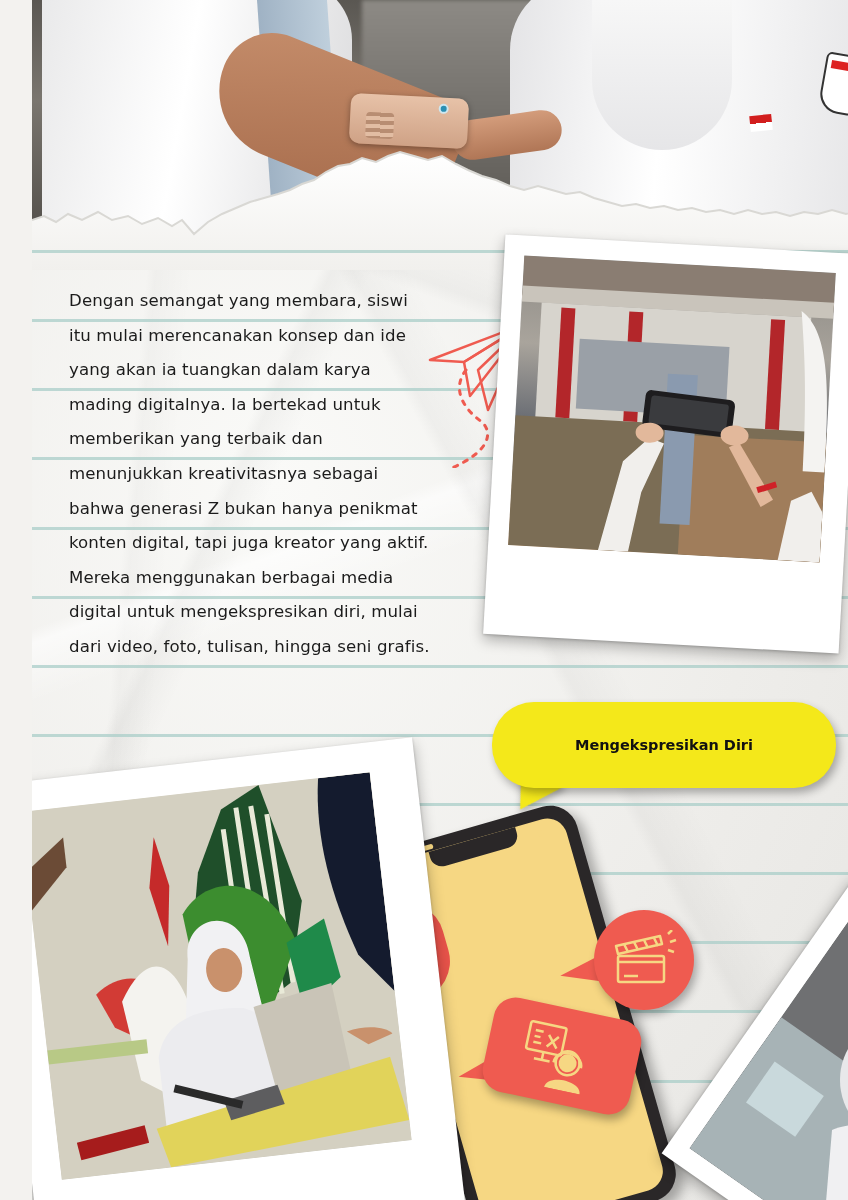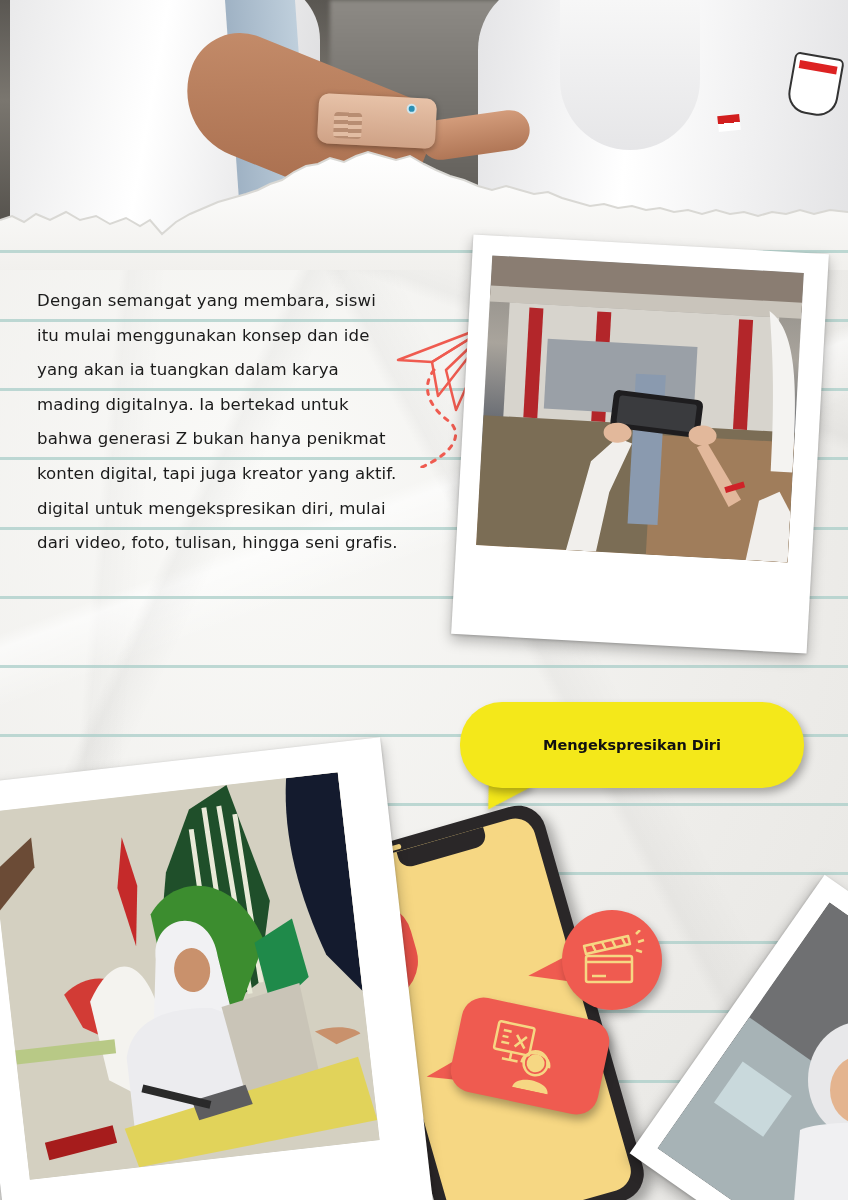--- a/index.html
+++ b/index.html
@@ -3,21 +3,21 @@
   <meta charset="utf-8">
   <style>
     * { margin: 0; padding: 0; box-sizing: border-box; }
     html, body { width: 848px; height: 1200px; overflow: hidden; }
     body {
       position: relative;
       font-family: "DejaVu Sans", sans-serif;
       background: #f3f2ef;
     }
     .page { position: absolute; inset: 0; overflow: hidden; background:
-      radial-gradient(ellipse at 30% 40%, #fafaf8 0%, #eeedea 60%, #e6e5e2 100%); }
+      radial-gradient(ellipse at 30% 40%, #fafaf8 0%, #eeedea 60%, #e6e5e2 100%); margin-left: 32px; }
 
     
     .crumple { position: absolute; inset: 0; pointer-events: none;
       background:
         linear-gradient(115deg, transparent 30%, rgba(0,0,0,0.035) 31%, transparent 34%),
         linear-gradient(62deg, transparent 55%, rgba(0,0,0,0.03) 56%, transparent 60%),
         linear-gradient(160deg, transparent 42%, rgba(255,255,255,0.6) 43%, transparent 47%),
         linear-gradient(20deg, transparent 70%, rgba(0,0,0,0.03) 71%, transparent 74%),
         linear-gradient(95deg, transparent 15%, rgba(0,0,0,0.025) 16%, transparent 20%);
     }
@@ -187,25 +187,28 @@
 
   <svg class="plane" viewBox="0 0 110 150">
     <path d="M105,5 L8,42 L42,44 Z" fill="none" stroke="#ef5b50" stroke-width="2.5" stroke-linejoin="round"></path>
     <path d="M105,5 L42,44 L48,78 Z" fill="none" stroke="#ef5b50" stroke-width="2.5" stroke-linejoin="round"></path>
     <path d="M105,5 L56,52 L66,92 Z" fill="none" stroke="#ef5b50" stroke-width="2.5" stroke-linejoin="round"></path>
     <path d="M44,52 C30,70 40,90 60,104 C72,116 66,134 30,150" fill="none" stroke="#ef5b50" stroke-width="3" stroke-dasharray="4 7" stroke-linecap="round"></path>
   </svg>
 
   <div class="body-text">
     <span>Dengan semangat yang membara, siswi</span>
-    <span>itu mulai menggunakan konsep dan ide</span>
+    <span>itu mulai merencanakan konsep dan ide</span>
     <span>yang akan ia tuangkan dalam karya</span>
     <span>mading digitalnya. Ia bertekad untuk</span>
+    <span>memberikan yang terbaik dan</span>
+    <span>menunjukkan kreativitasnya sebagai</span>
     <span>bahwa generasi Z bukan hanya penikmat</span>
     <span>konten digital, tapi juga kreator yang aktif.</span>
+    <span>Mereka menggunakan berbagai media</span>
     <span>digital untuk mengekspresikan diri, mulai</span>
     <span>dari video, foto, tulisan, hingga seni grafis.</span>
   </div>
 
   <div class="polaroid pol-1">
     <div class="photo">
       <svg width="312" height="290" viewBox="0 0 312 290">
         <rect x="0" y="0" width="312" height="40" fill="#8a7d72"></rect>
         <rect x="0" y="30" width="312" height="16" fill="#c9c4bb"></rect>
         <rect x="20" y="46" width="270" height="120" fill="#d7d4cd"></rect>

